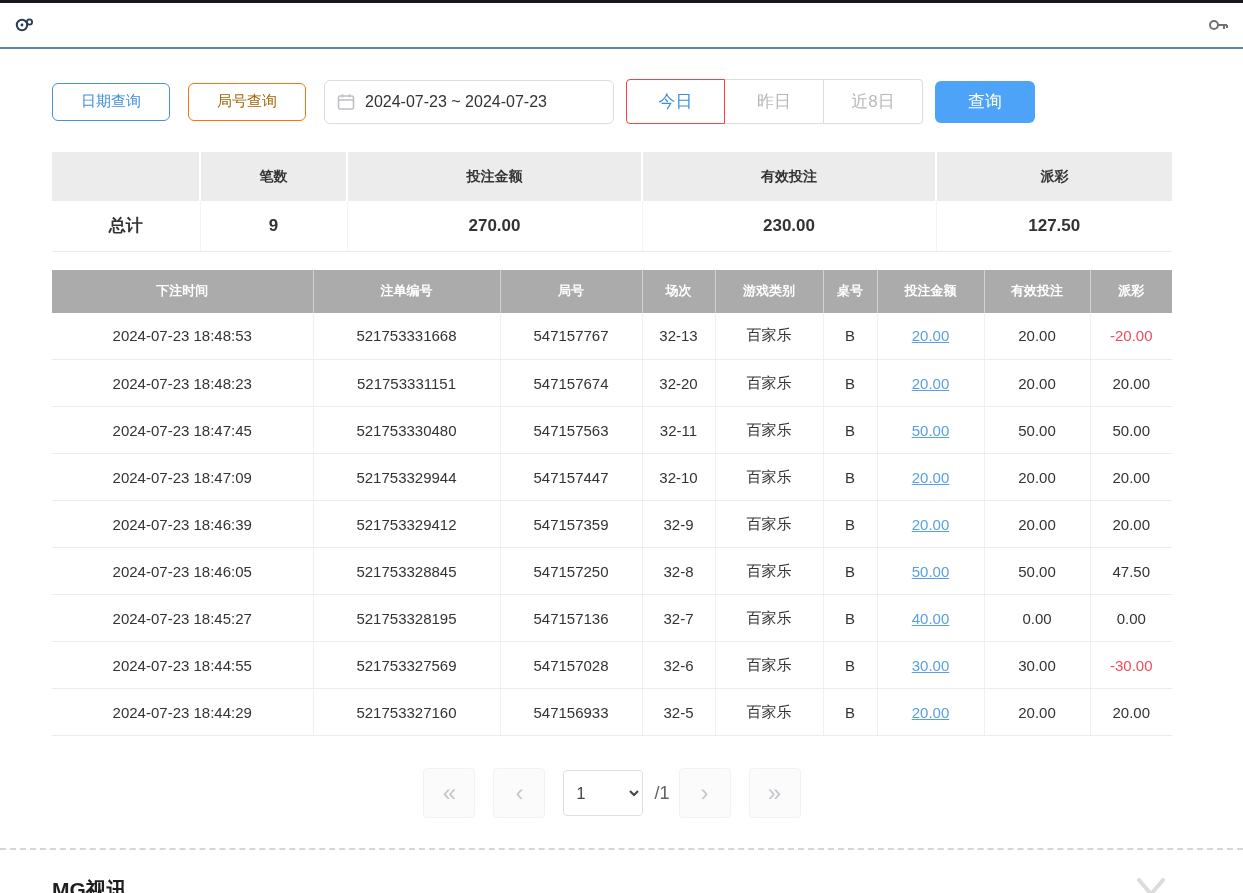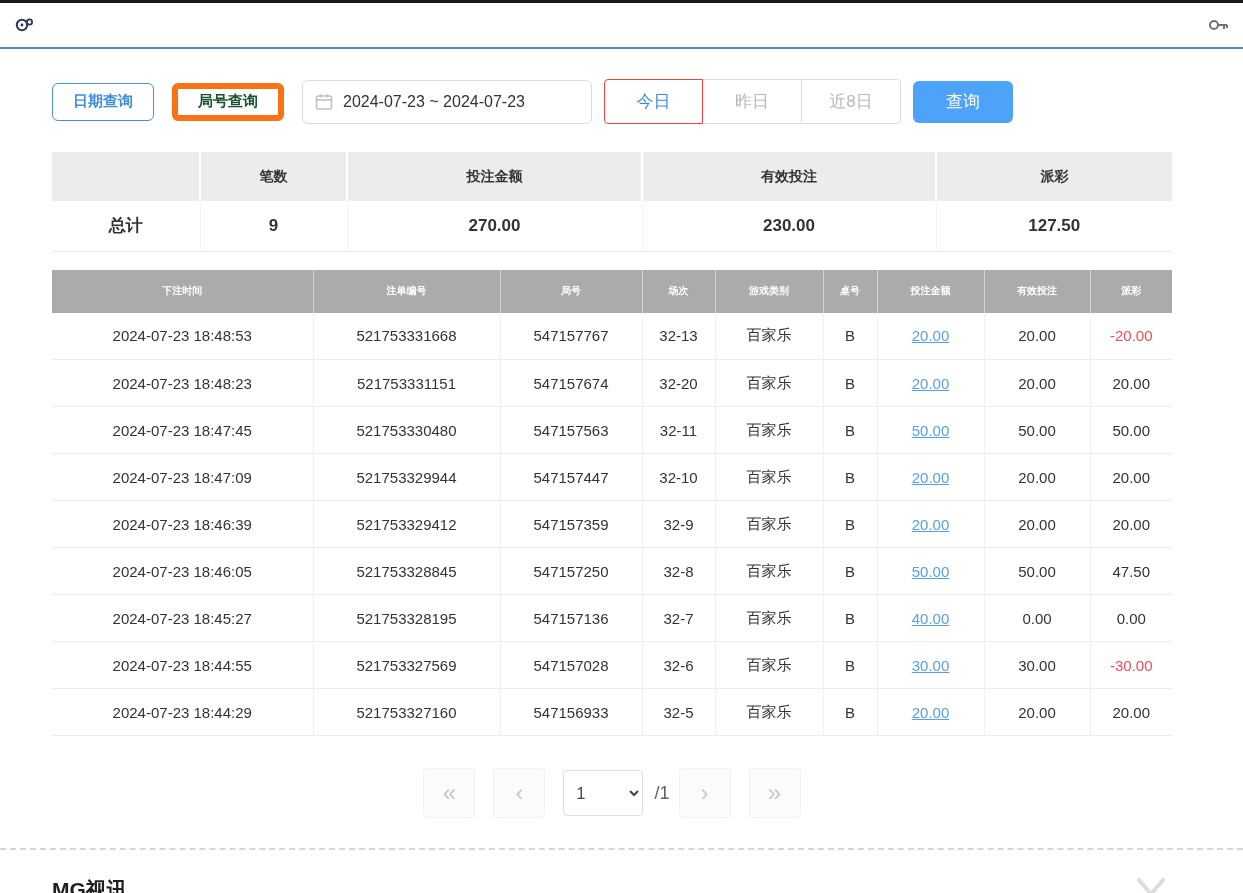--- a/index.html
+++ b/index.html
@@ -14,24 +14,24 @@
     align-items: center; justify-content: center; }
   .url-text { font-size: 15px; color: #2c3a4e; letter-spacing: .2px; cursor: text; }
   .topbar-spacer { flex: 1; }
   .key-ico { width: 22px; height: 22px; display: inline-flex; align-items: center;
     justify-content: center; opacity: .75; cursor: pointer; }
 
   
   .content { padding: 30px 0 0 52px; width: 1172px; }
 
   .filter-row { display: flex; align-items: center; }
-  .pill-btn { height: 38px; padding: 0 20px; border-radius: 6px; background: #fff;
-    font-size: 15px; cursor: pointer; font-weight: bold; }
+  .pill-btn { height: 38px; padding: 0 28px; border-radius: 6px; background: #fff;
+    font-size: 15px; cursor: pointer; }
   .pill-btn.active { border: 1px solid #4a90d9; color: #3e8ddd; }
-  .pill-btn.plain { border: 6px solid #f97316; color: #14532d; margin-left: 18px; }
+  .pill-btn.plain { border: 1px solid #f97316; color: #a16207; margin-left: 18px; }
 
   .date-box { margin-left: 18px; height: 44px; width: 290px; border: 1px solid #dcdcdc;
     border-radius: 6px; display: flex; align-items: center; padding: 0 12px;
     font-size: 16px; color: #333; cursor: pointer; background: #fff; }
   .cal-ico { width: 18px; height: 18px; margin-right: 10px; opacity: .55; }
 
   .quick-group { margin-left: 12px; display: flex; }
   .qbtn { height: 45px; width: 99px; background: #fff; border: 1px solid #dcdcdc;
     border-left-width: 0; font-size: 17px; color: #b8b8b8; cursor: pointer; }
   .qbtn:first-child { border-left-width: 1px; border-radius: 4px 0 0 4px; }
@@ -47,21 +47,21 @@
   .summary-table th { background: #ececec; height: 49px; font-size: 14px; font-weight: 600;
     color: #333; border-right: 2px solid #fff; text-align: center; }
   .summary-table th:last-child { border-right: none; }
   .summary-table td { height: 50px; text-align: center; font-size: 17px; font-weight: 600;
     color: #333; border-bottom: 1px solid #e9e9e9; border-right: 1px solid #f3f3f3;
     background: #fff; }
   .summary-table td:last-child { border-right: none; }
 
   
   .bet-table { width: 1120px; margin-top: 18px; }
-  .bet-table th { background: #ababab; color: #fff; font-size: 10px; font-weight: bold;
+  .bet-table th { background: #ababab; color: #fff; font-size: 13px; font-weight: bold;
     height: 43px; text-align: center; border-right: 1px solid rgba(255,255,255,.45); }
   .bet-table th:last-child { border-right: none; }
   .bet-table td { height: 47px; text-align: center; font-size: 15px; color: #333;
     border-bottom: 1px solid #ececec; border-right: 1px solid #f0f0f0; background: #fff; }
   .bet-table td:last-child { border-right: none; }
   .bet-table td.link { color: #58a0e4; text-decoration: underline; cursor: pointer; }
   .bet-table td.neg { color: #f04b5a; }
 
   
   .pagination { margin-top: 32px; display: flex; align-items: center; justify-content: center;

